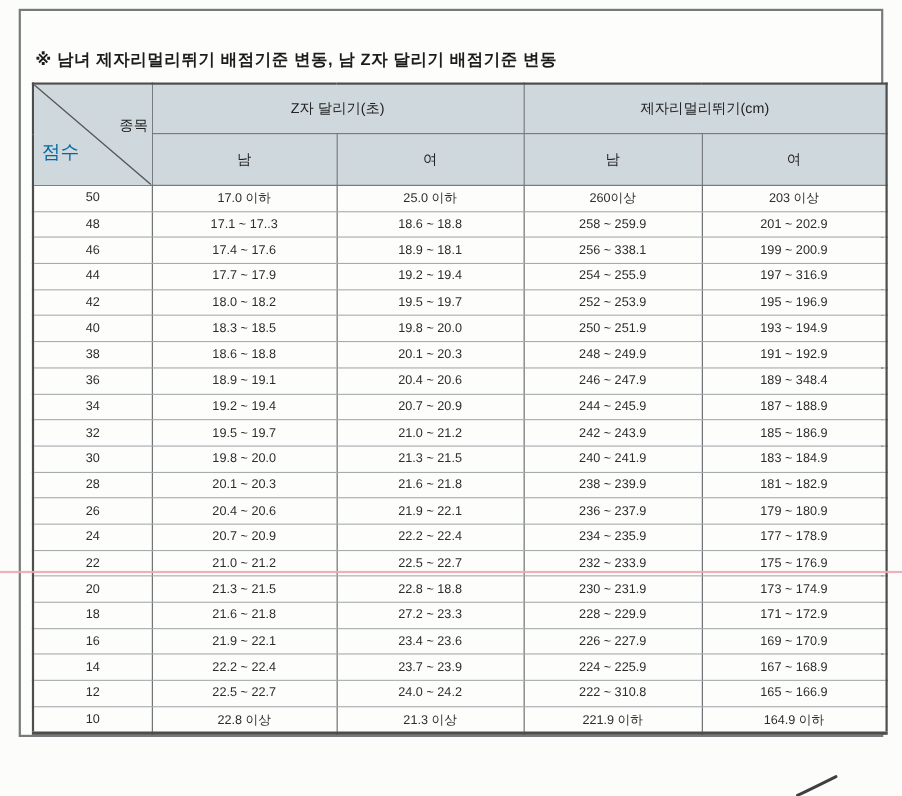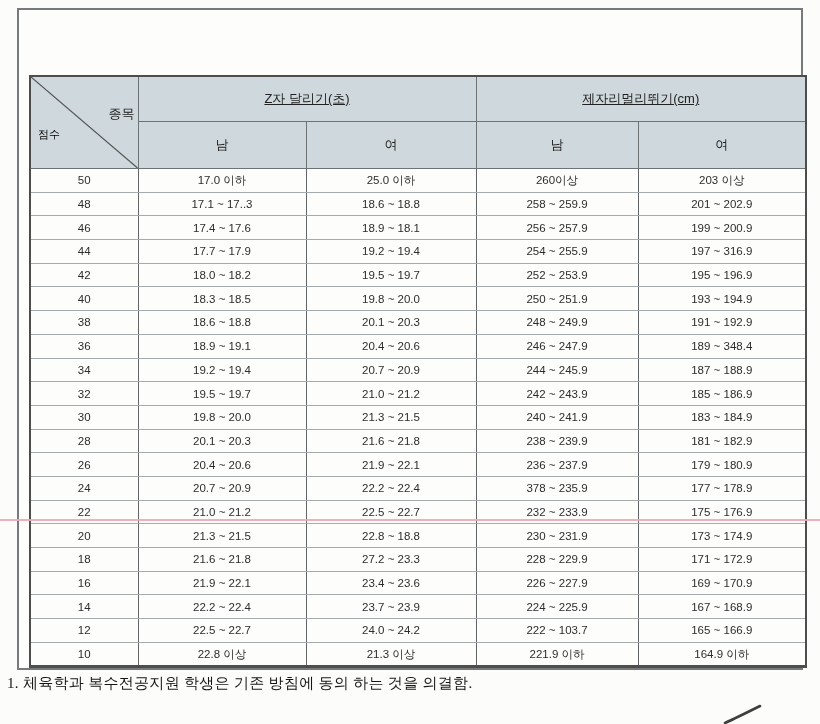--- a/index.html
+++ b/index.html
@@ -22,49 +22,50 @@
   table.score-table{
     position:absolute;left:10px;top:65px;width:776px;
     border-collapse:collapse;table-layout:fixed;
     border:2px solid #4d4d4d;border-bottom-width:3px;
   }
   .score-table th{
     background:#cfd8dd;border:1px solid #6e7376;
     font-size:13px;font-weight:normal;color:#222;text-align:center;
     padding:0;
   }
-  .score-table tr.h1 th{height:44px;text-decoration:underline;}
+  .score-table tr.h1 th{height:44px;}
   .score-table tr.h2 th{height:46px;}
   .score-table td{
     border-left:1px solid #616467;border-right:1px solid #616467;
     border-top:1px solid #a6abae;border-bottom:1px solid #a6abae;
     font-size:11.5px;color:#2d2d2d;text-align:center;
     height:22.7px;padding:0;white-space:nowrap;overflow:hidden;
     background:#fdfdfc;
   }
   th.corner{position:relative;padding:8px;}
   th.corner .diag{position:absolute;left:0;top:0;width:100%;height:100%;}
   .corner-top{position:absolute;top:28px;right:3px;font-size:13px;color:#222;}
-  .corner-bottom{position:absolute;top:50px;left:7px;font-size:11px;color:#000000;}
+  .corner-bottom{position:absolute;top:50px;left:7px;font-size:17px;color:#0369a1;}
   .notes{
     position:absolute;left:7px;top:674px;width:800px;
     font-family:"Liberation Serif","DejaVu Serif",serif;
     font-size:15px;color:#151515;letter-spacing:.3px;
   }
   .notes .note-line{margin-bottom:9px;white-space:nowrap;}
   .pink-line{
     position:absolute;left:0;top:519px;width:820px;height:2px;
     background:#eca9b2;opacity:.9;pointer-events:none;
   }
   .pen-mark{position:absolute;left:714px;top:697px;width:64px;height:27px;}
 </style>
 </head>
 <body>
 
 <div class="doc-box">
+  <div class="title">※ 남녀 제자리멀리뛰기 배점기준 변동, 남 Z자 달리기 배점기준 변동</div>
 
   <table class="score-table">
     <colgroup>
       <col style="width:108px">
       <col style="width:168px">
       <col style="width:170px">
       <col style="width:162px">
       <col style="width:168px">
     </colgroup>
     <thead>
@@ -98,21 +99,21 @@
           <td>48</td>
           <td>17.1 ~ 17..3</td>
           <td>18.6 ~ 18.8</td>
           <td>258 ~ 259.9</td>
           <td>201 ~ 202.9</td>
         </tr>
         <tr>
           <td>46</td>
           <td>17.4 ~ 17.6</td>
           <td>18.9 ~ 18.1</td>
-          <td>256 ~ 257.9</td>
+          <td>256 ~ 338.1</td>
           <td>199 ~ 200.9</td>
         </tr>
         <tr>
           <td>44</td>
           <td>17.7 ~ 17.9</td>
           <td>19.2 ~ 19.4</td>
           <td>254 ~ 255.9</td>
           <td>197 ~ 316.9</td>
         </tr>
         <tr>
@@ -175,21 +176,21 @@
           <td>26</td>
           <td>20.4 ~ 20.6</td>
           <td>21.9 ~ 22.1</td>
           <td>236 ~ 237.9</td>
           <td>179 ~ 180.9</td>
         </tr>
         <tr>
           <td>24</td>
           <td>20.7 ~ 20.9</td>
           <td>22.2 ~ 22.4</td>
-          <td>378 ~ 235.9</td>
+          <td>234 ~ 235.9</td>
           <td>177 ~ 178.9</td>
         </tr>
         <tr>
           <td>22</td>
           <td>21.0 ~ 21.2</td>
           <td>22.5 ~ 22.7</td>
           <td>232 ~ 233.9</td>
           <td>175 ~ 176.9</td>
         </tr>
         <tr>
@@ -217,35 +218,34 @@
           <td>14</td>
           <td>22.2 ~ 22.4</td>
           <td>23.7 ~ 23.9</td>
           <td>224 ~ 225.9</td>
           <td>167 ~ 168.9</td>
         </tr>
         <tr>
           <td>12</td>
           <td>22.5 ~ 22.7</td>
           <td>24.0 ~ 24.2</td>
-          <td>222 ~ 103.7</td>
+          <td>222 ~ 310.8</td>
           <td>165 ~ 166.9</td>
         </tr>
         <tr>
           <td>10</td>
           <td>22.8 이상</td>
           <td>21.3 이상</td>
           <td>221.9 이하</td>
           <td>164.9 이하</td>
         </tr>
       </tbody>
   </table>
 </div>
 
 <div class="notes">
-  <div class="note-line">1. 체육학과 복수전공지원 학생은 기존 방침에 동의 하는 것을 의결함.</div>
 </div>
 
 <div class="pink-line"></div>
 
 <svg class="pen-mark" viewBox="0 0 64 27">
   <path d="M 11 26 C 22 21 34 15 46 9" fill="none" stroke="#3f3f3f" stroke-width="2.6" stroke-linecap="round"></path>
 </svg>
 
 </body></html>

